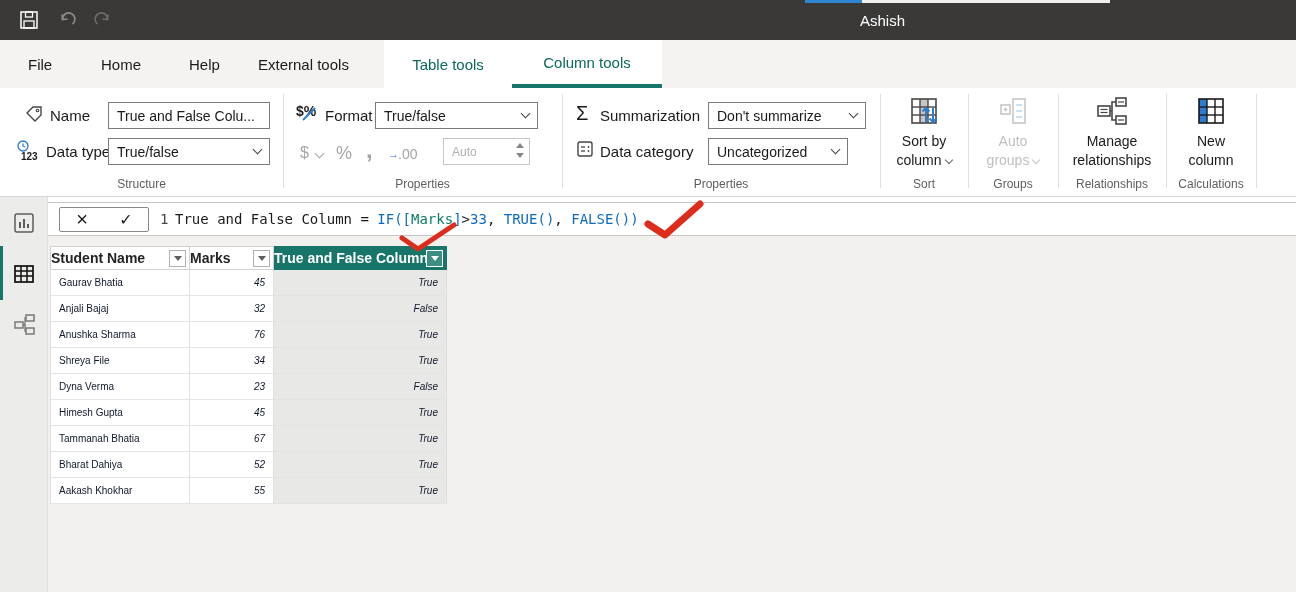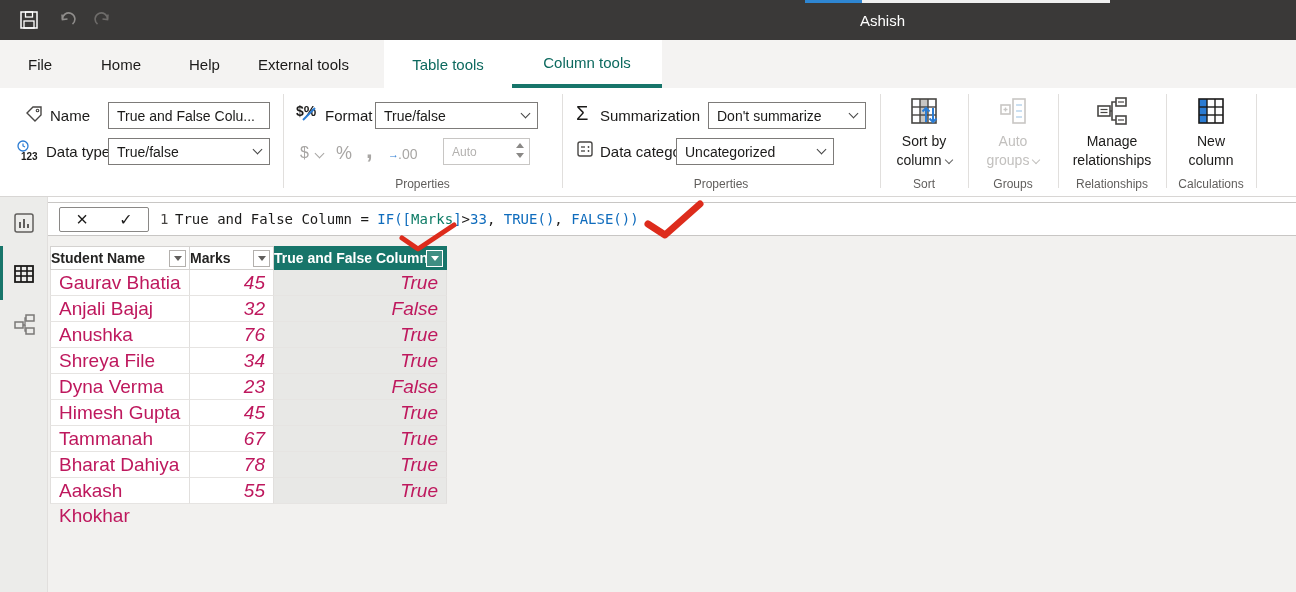--- a/index.html
+++ b/index.html
@@ -55,21 +55,21 @@
   .dtable { position:absolute; left:2px; top:10px; }
   .hrow { display:flex; height:24px; }
   .hcell { position:relative; background:#fff; border:1px solid #d4d2d0; border-left:none; font-weight:bold; font-size:14px; color:#252423; line-height:22px; padding-left:0; cursor:pointer; }
   .hcell.first { border-left:1px solid #d4d2d0; }
   .hcell.sel { background:#17756a; color:#fff; border-color:#17756a; }
   .filterbtn { position:absolute; right:3px; top:3px; width:17px; height:17px; background:#fff; border:1px solid #b3b0ad; display:flex; align-items:center; justify-content:center; cursor:pointer; }
   .filterbtn .ftri { width:0; height:0; border-left:4px solid transparent; border-right:4px solid transparent; border-top:5px solid #605e5c; }
   .hcell.sel .filterbtn { background:#3f8e83; border-color:#fff; }
   .hcell.sel .filterbtn .ftri { border-top-color:#fff; }
   .trow { display:flex; height:26px; }
-  .tcell { background:#fff; border-right:1px solid #e1dfdd; border-bottom:1px solid #e6e4e2; font-size:19px; color:#be185d; line-height:25px; padding:0 8px; cursor:pointer; }
+  .tcell { background:#fff; border-right:1px solid #e1dfdd; border-bottom:1px solid #e6e4e2; font-size:10px; color:#0f172a; line-height:25px; padding:0 8px; cursor:pointer; }
   .tcell.first { border-left:1px solid #e1dfdd; }
   .tcell.num, .tcell.bool { font-style:italic; text-align:right; }
   .tcell.bool { background:#e8e8e6; }
   .col-name { width:140px; } .col-marks { width:84px; } .col-bool { width:173px; }
 
   .annot { position:absolute; z-index:50; pointer-events:none; }
 </style>
 </head>
 <body>
 
@@ -116,20 +116,21 @@
     <svg style="position:absolute;left:16px;top:51px" width="26" height="24" viewBox="0 0 26 24">
       <circle cx="7" cy="7" r="5" fill="none" stroke="#2b7cd3" stroke-width="1.3"></circle>
       <polyline points="7,4.5 7,7 9,8" fill="none" stroke="#2b7cd3" stroke-width="1.2"></polyline>
       <text x="5" y="21" font-size="10" font-weight="bold" fill="#1b1a19">123</text>
     </svg>
     <span class="rlabel" style="left:46px;top:55px">Data type</span>
     <div class="field select" style="left:108px;top:50px;width:162px">
       <span>True/false</span>
       <span class="chev"></span>
     </div>
+    <span class="grouplabel" style="left:0;width:283px">Structure</span>
     <div class="vsep" style="left:283px"></div>
 
     <span class="rlabel" style="left:296px;top:15px;font-weight:bold;font-size:14px">$%</span>
     <svg style="position:absolute;left:300px;top:18px" width="18" height="16" viewBox="0 0 18 16">
       <line x1="3" y1="14" x2="15" y2="2" stroke="#2b7cd3" stroke-width="2"></line>
     </svg>
     <span class="rlabel" style="left:325px;top:19px">Format</span>
     <div class="field select" style="left:375px;top:14px;width:163px">
       <span>True/false</span>
       <span class="chev"></span>
@@ -157,21 +158,21 @@
       <span class="chev"></span>
     </div>
     <svg style="position:absolute;left:576px;top:52px" width="18" height="18" viewBox="0 0 18 18">
       <rect x="2" y="2" width="14" height="14" rx="2" fill="none" stroke="#484644" stroke-width="1.4"></rect>
       <line x1="5" y1="7" x2="9" y2="7" stroke="#484644" stroke-width="1.3"></line>
       <line x1="5" y1="11" x2="9" y2="11" stroke="#484644" stroke-width="1.3"></line>
       <circle cx="12.5" cy="7" r="0.9" fill="#484644"></circle>
       <circle cx="12.5" cy="11" r="0.9" fill="#484644"></circle>
     </svg>
     <span class="rlabel" style="left:600px;top:55px">Data category</span>
-    <div class="field select" style="left:676px;top:50px;width:158px">
+    <div class="field select" style="left:708px;top:50px;width:140px">
       <span>Uncategorized</span>
       <span class="chev"></span>
     </div>
     <span class="grouplabel" style="left:562px;width:318px">Properties</span>
     <div class="vsep" style="left:880px"></div>
 
     <div class="bigbtn" style="left:880px;width:88px">
       <svg style="position:absolute;left:29px;top:4px" width="30" height="30" viewBox="0 0 30 30">
         <rect x="11" y="3" width="8" height="24" fill="#c8c6c4"></rect>
         <rect x="3" y="3" width="24" height="24" fill="none" stroke="#484644" stroke-width="1.6"></rect>
@@ -341,21 +342,21 @@
   </div>
 
   <div class="trow">
     <div class="tcell first col-name">Tammanah Bhatia</div>
     <div class="tcell num col-marks">67</div>
     <div class="tcell bool col-bool">True</div>
   </div>
 
   <div class="trow">
     <div class="tcell first col-name">Bharat Dahiya</div>
-    <div class="tcell num col-marks">78</div>
+    <div class="tcell num col-marks">52</div>
     <div class="tcell bool col-bool">True</div>
   </div>
 
   <div class="trow">
     <div class="tcell first col-name">Aakash Khokhar</div>
     <div class="tcell num col-marks">55</div>
     <div class="tcell bool col-bool">True</div>
   </div>
 </div>
     </div>

